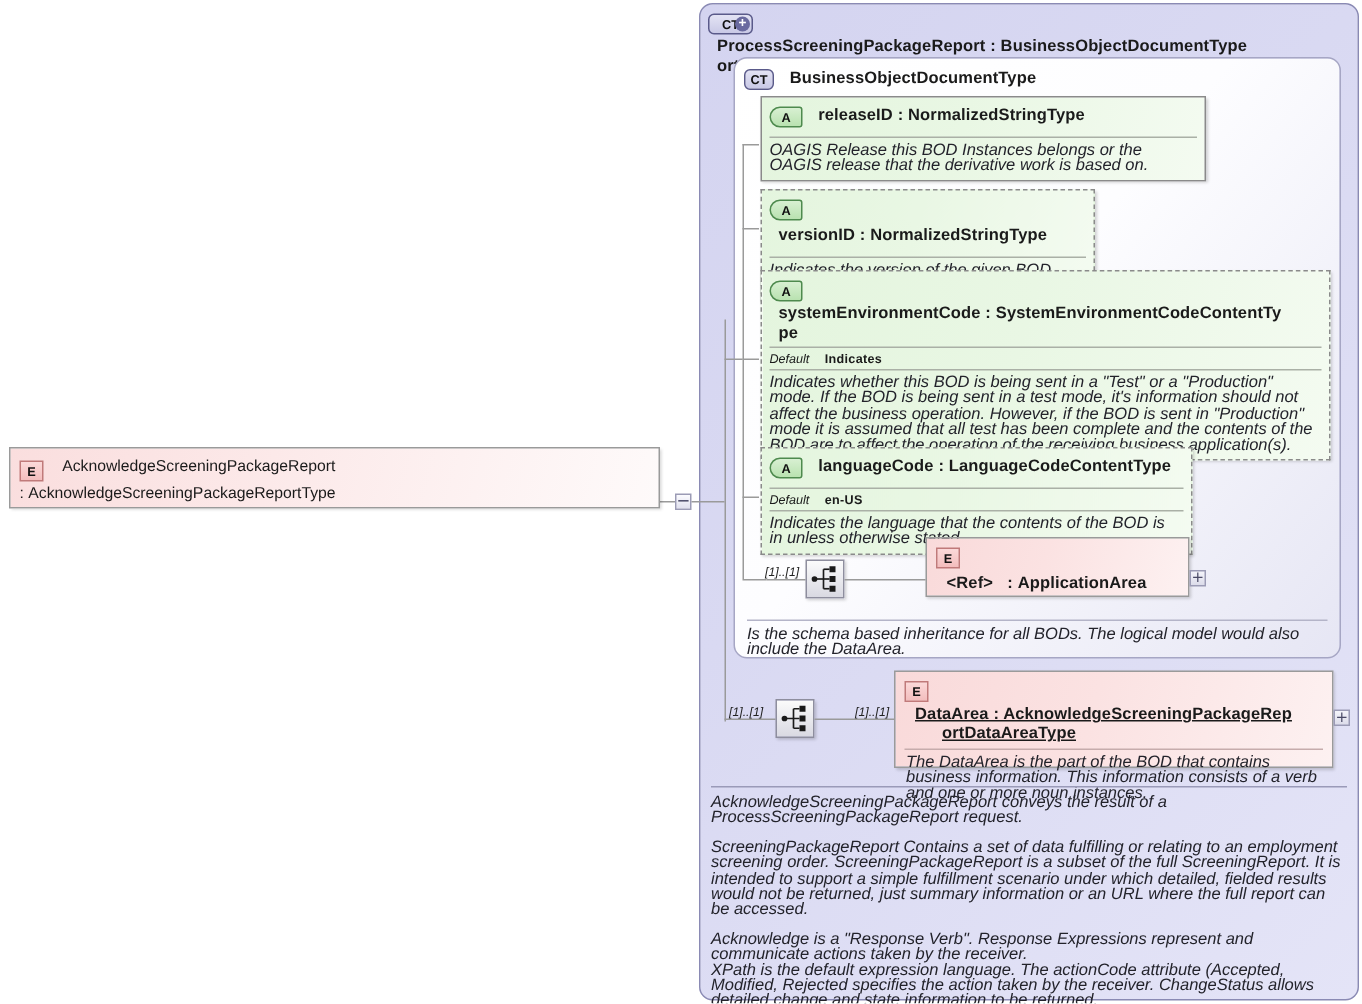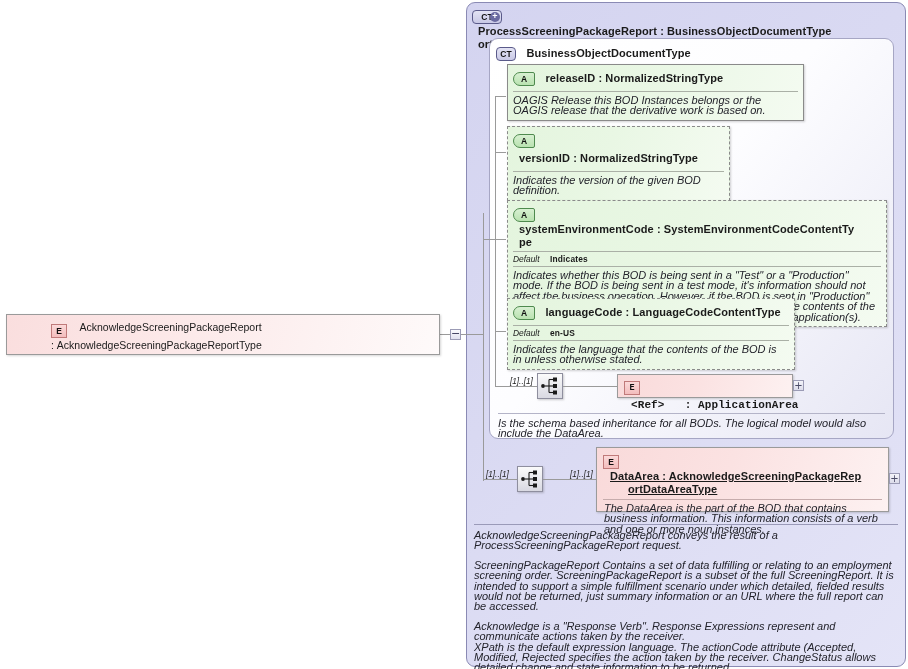--- a/index.html
+++ b/index.html
@@ -172,26 +172,25 @@
     box-shadow: 1px 1px 2px rgba(0,0,0,.18);
   }
   .elem .title-row { padding: 4px 6px; }
   .elem .title-row .txt { display:inline-block; vertical-align: middle; margin-left: 7px; }
   .elem .sep { border-top: 1px solid #c6acac; margin: 0 6px; }
   .elem .doc-row { padding: 3px 7px 4px 7px; }
 
   
   #root-elem {
     position: absolute;
-    left: 6px; top: 314px;
+    left: 6px; top: 298px;
     width: 434px; height: 41px;
     border: 1px solid #9a9a9a;
     background: linear-gradient(105deg, #fadede 0%, #fce9e9 40%, #fefafa 100%);
     box-shadow: 1px 1px 2px rgba(0,0,0,.16);
-    padding-left: 38px;
   }
   #root-elem .row { padding: 6px 6px 0 6px; }
   #root-elem .nm {
     display: inline-block; vertical-align: top; margin-left: 8px;
     width: 195px; font-size: 10.5px; line-height: 13px; color:#1a1a1a;
   }
   #root-elem .ty {
     display: inline-block; vertical-align: top;
     width: 200px; font-size: 10.5px; line-height: 13px; color:#1a1a1a;
   }
@@ -333,21 +332,21 @@
     <div class="title-row">
       <span class="badge badge-a">
         <span>A</span>
       </span>
       <span class="txt card-title"><span>versionID</span>&nbsp;<span>:</span>&nbsp;<span>NormalizedStringType</span></span>
     </div>
     <div class="sep"></div>
     <div class="doc-row doc">Indicates the version of the given BOD definition.</div>
   </div>
 
-  <div class="attr dashed" style="left:507px; top:180px; width:380px;margin-top:20px;">
+  <div class="attr dashed" style="left:507px; top:180px; width:380px;">
     <div class="title-row" style="padding-bottom:2px;">
       <span class="badge badge-a">
         <span>A</span>
       </span>
       <span class="txt card-title" style="width:345px;">
         <span>systemEnvironmentCode : SystemEnvironmentCodeContentTy</span>
         <span style="display:block; text-align:left; width:330px;">pe</span>
       </span>
     </div>
     <div class="sep"></div>
@@ -368,21 +367,21 @@
     </div>
     <div class="sep"></div>
     <div class="default-row">
       <span class="lbl">Default</span>
       <span class="val">en-US</span>
     </div>
     <div class="sep"></div>
     <div class="doc-row doc">Indicates the language that the contents of the BOD is in unless otherwise stated.</div>
   </div>
 
-  <div class="elem" style="left:617px; top:374px; width:176px; height:24px;font-family:Liberation Mono, monospace;">
+  <div class="elem" style="left:617px; top:358px; width:176px; height:40px;">
     <div class="title-row" style="padding:4px 6px;">
       <span class="badge badge-e">
         <span>E</span>
       </span>
       <span class="txt card-title" style="width:140px;"><span>&lt;Ref&gt;</span>&nbsp;&nbsp;&nbsp;<span>:</span>&nbsp;<span>ApplicationArea</span></span>
     </div>
   </div>
   <div class="expander" style="left:793px; top:380px;">
     <span>+</span>
   </div>

